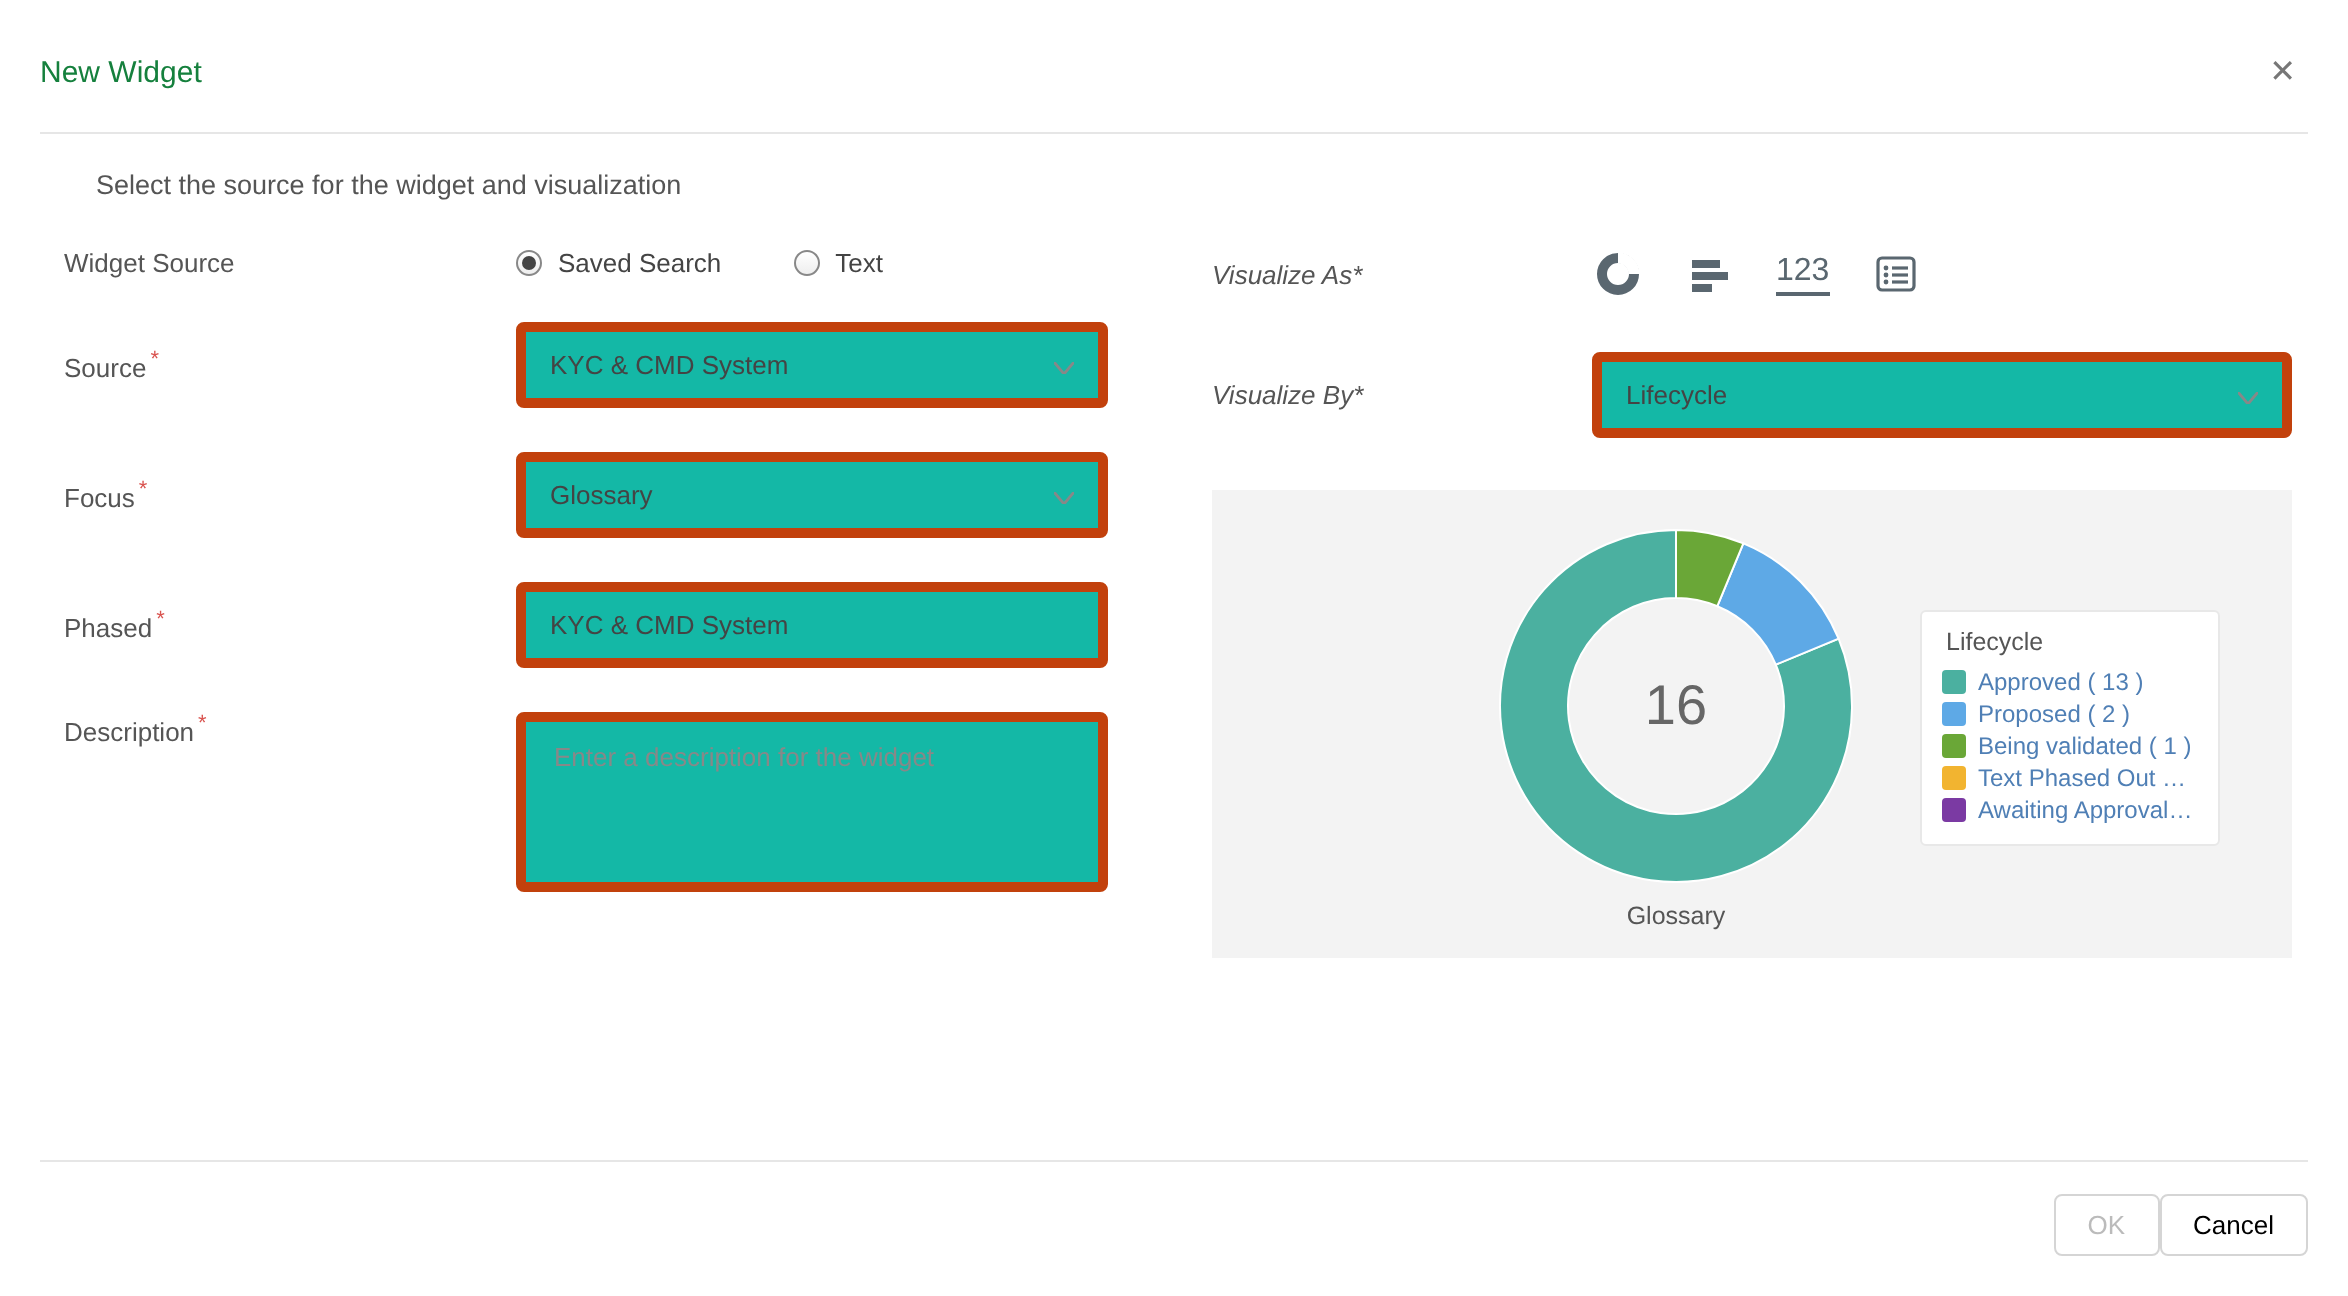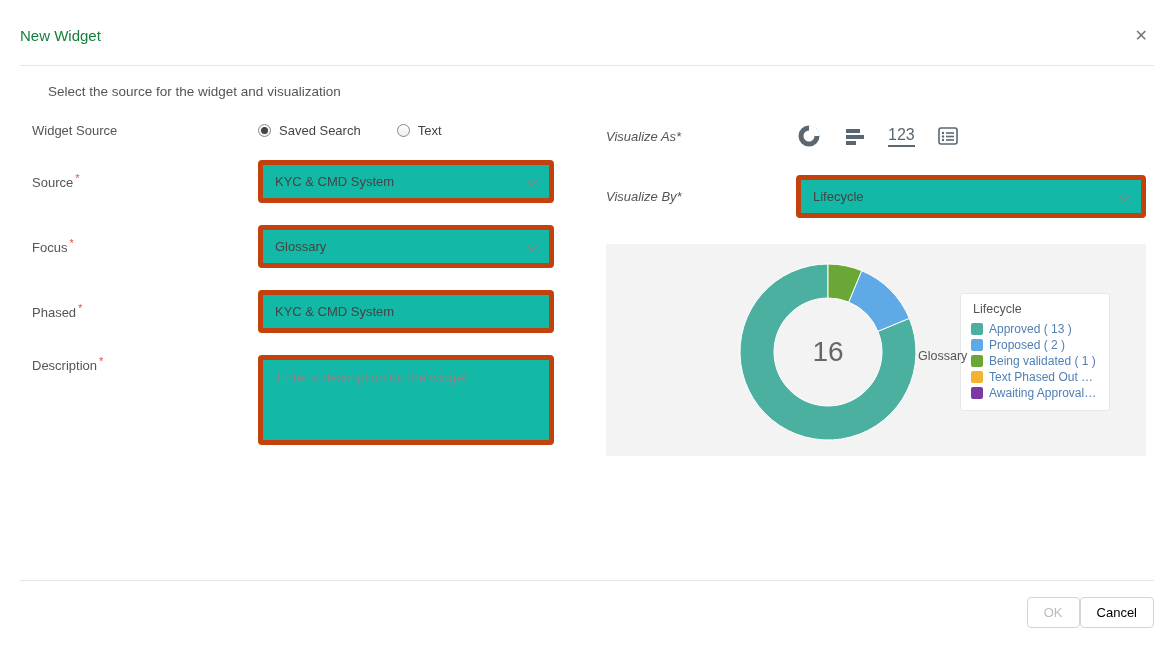--- a/index.html
+++ b/index.html
@@ -77,21 +77,21 @@
 
     
     .preview {
       background: #f3f3f3;
       margin-top: 12px;
       padding: 18px 20px 14px 10px;
       display: flex;
       gap: 22px;
       align-items: center;
     }
-    .donut-wrap { position: relative; width: 200px; display: flex; align-items: center; }
+    .donut-wrap { position: relative; width: 200px; display: flex; flex-direction: column; align-items: center; }
     .donut { width: 180px; height: 180px; position: relative; }
     .donut-center {
       position: absolute; top: 50%; left: 50%;
       transform: translate(-50%, -50%);
       font-size: 28px; color: #666; font-weight: 400;
     }
     .donut-label { margin-top: 8px; font-size: 12.5px; color: #555; }
 
     .legend {
       background: #fff;

